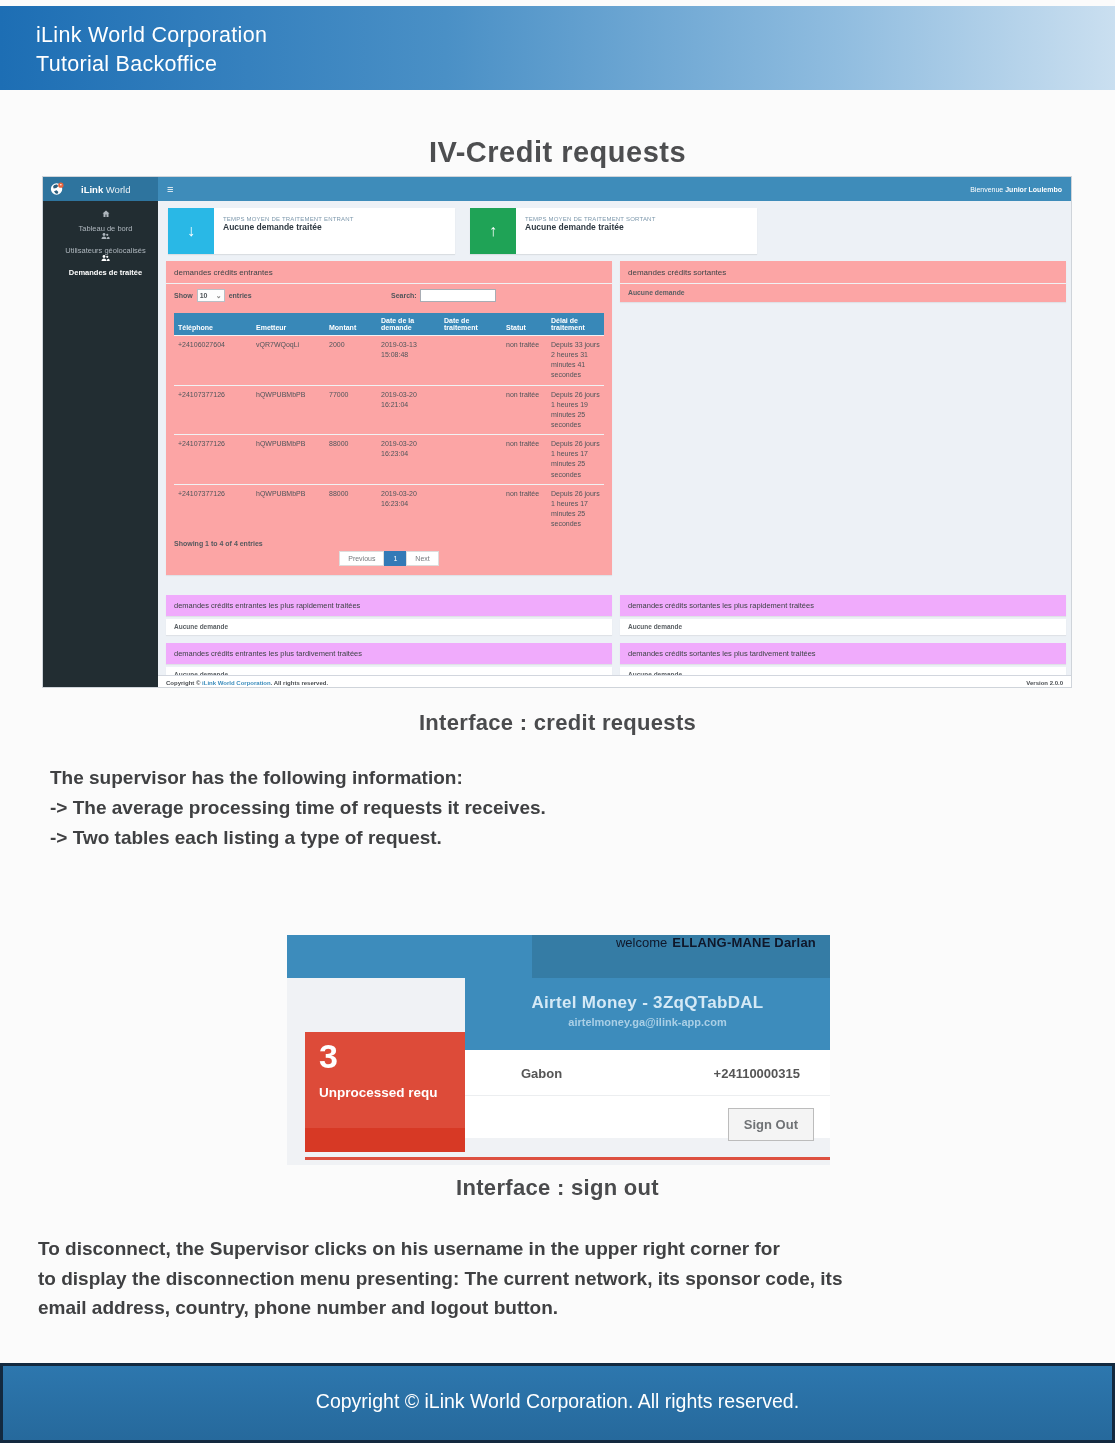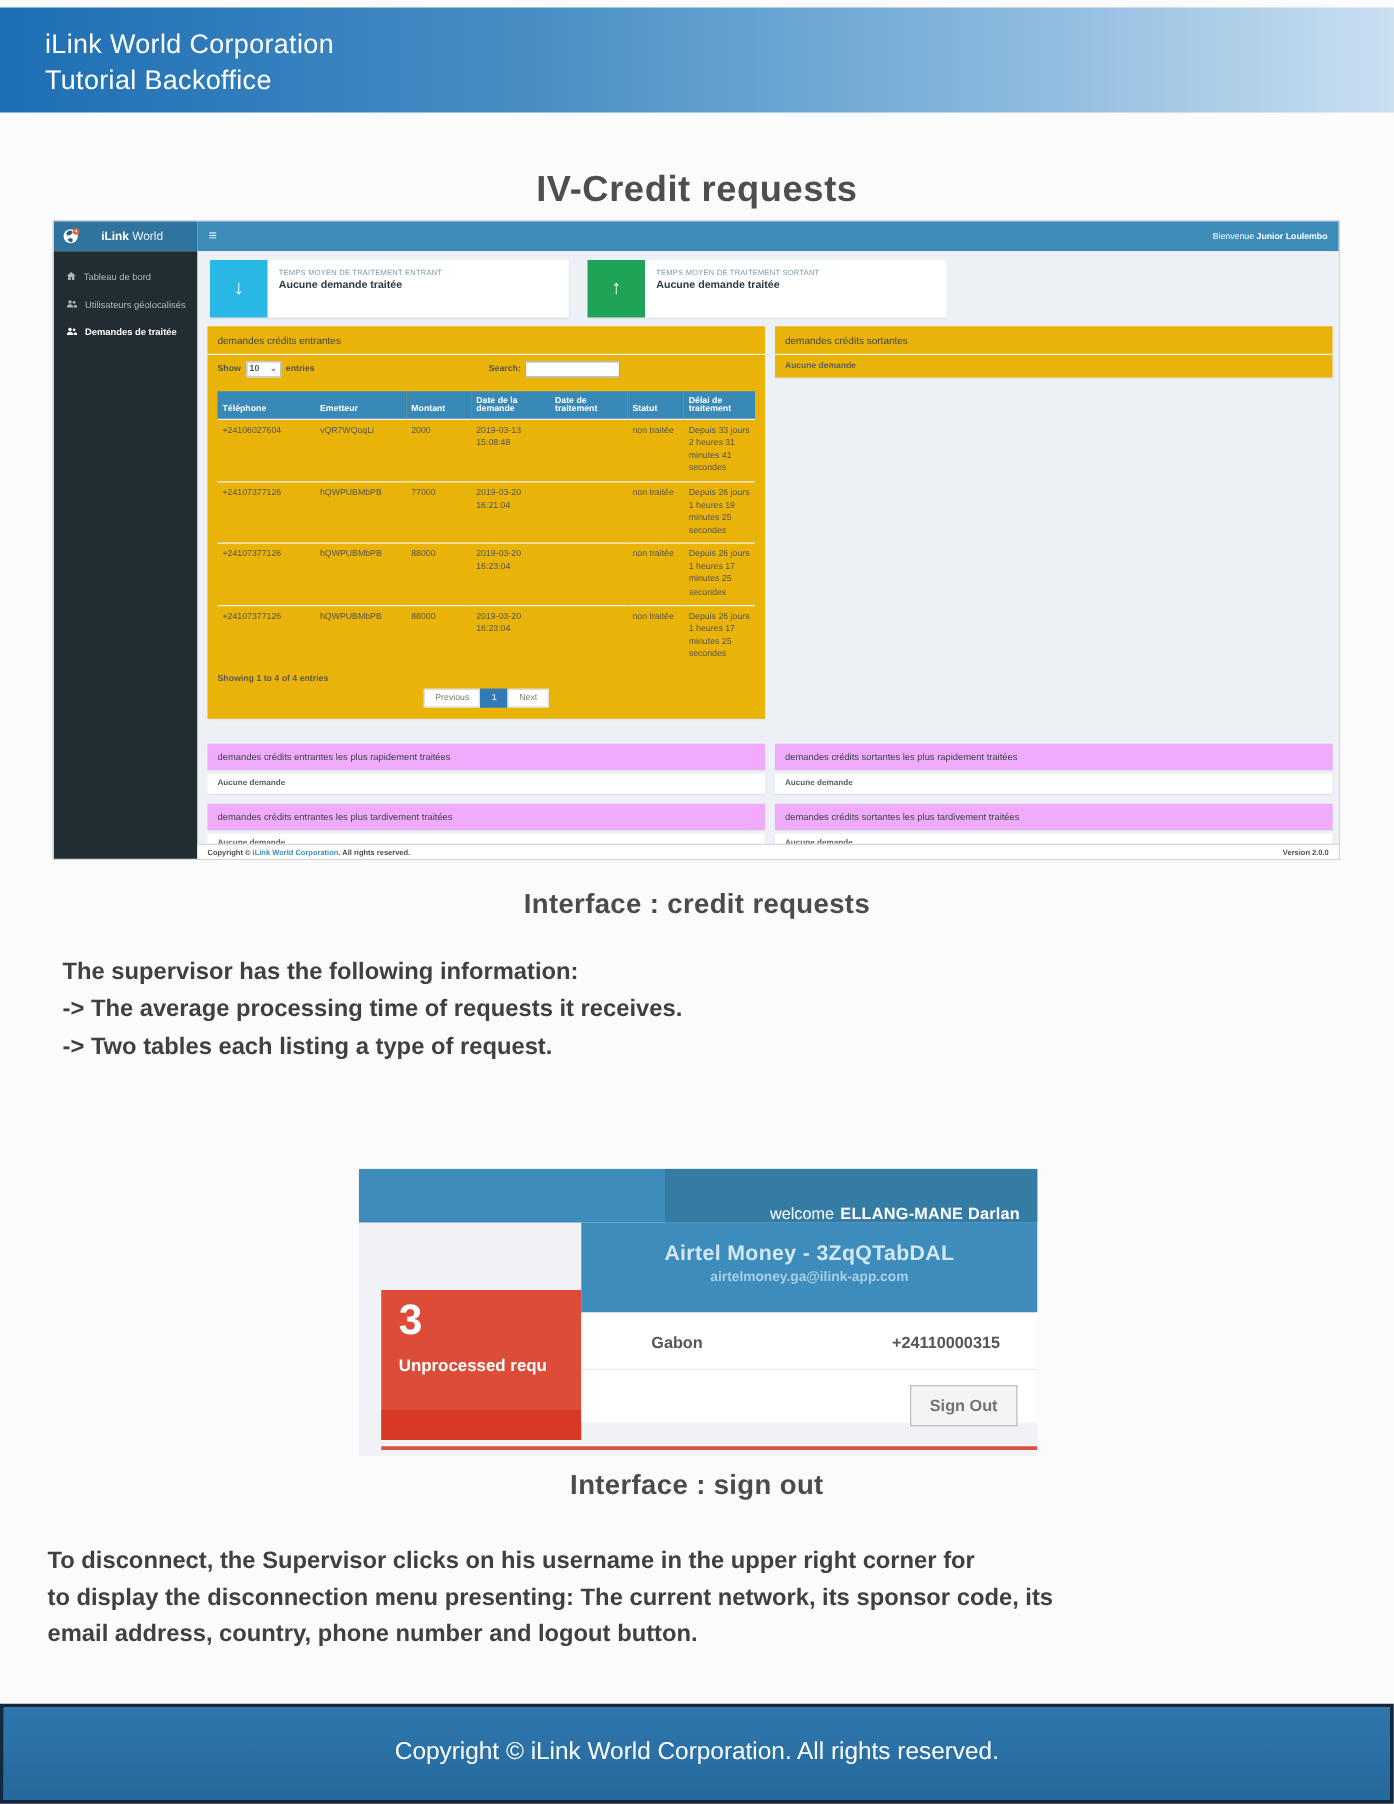--- a/index.html
+++ b/index.html
@@ -43,30 +43,30 @@
   .nav-logo{width:115px;background:#2e749e;display:flex;align-items:center;gap:5px;padding-left:7px;box-sizing:border-box;}
   .brand{color:#fff;font-size:9.5px;margin-left:12px;}
   .brand b{font-weight:bold;}
   .brand span{font-weight:300;opacity:.9;}
   .nav-bar{flex:1;background:#3e8cba;display:flex;align-items:center;}
   .burger{color:#fff;font-size:11px;padding:0 9px;cursor:pointer;}
   .nav-welcome{margin-left:auto;padding-right:9px;color:#fff;font-size:7px;}
   .nav-welcome b{font-weight:bold;}
   .shot-body{display:flex;height:488px;}
   .sidebar{width:115px;background:#222d32;box-sizing:border-box;padding-top:9px;flex:none;}
-  .side-item{height:22px;display:flex;align-items:center;gap:6px;padding-left:10px;color:#aeb6bd;font-size:7.5px;cursor:pointer;}
+  .side-item{height:22px;display:flex;align-items:center;gap:6px;padding-left:10px;color:#aeb6bd;font-size:7.5px;cursor:pointer;flex-direction:column;}
   .side-item svg{flex:none;}
   .side-item.active{color:#fff;font-weight:bold;}
   .content{flex:1;position:relative;background:#edf1f6;}
   .card{position:absolute;top:7px;height:46px;width:287px;background:#fff;display:flex;box-shadow:0 1px 1px rgba(0,0,0,.08);}
   .card-icon{width:46px;height:46px;color:#fff;font-size:16px;display:flex;align-items:center;justify-content:center;flex:none;}
   .card-txt{padding:8px 9px 0;}
   .card-title{font-size:6px;color:#7d98ac;letter-spacing:.2px;}
   .card-value{font-size:8.5px;font-weight:bold;color:#2f3942;margin-top:0;}
-  .panel{position:absolute;width:446px;background:#eab308;box-shadow:0 1px 1px rgba(0,0,0,.06);}
+  .panel{position:absolute;width:446px;background:#fca5a5;box-shadow:0 1px 1px rgba(0,0,0,.06);}
   .panel-head{padding:7px 8px 6px;font-size:8px;color:#3f4447;border-bottom:1px solid #f0f2f4;}
   .panel-empty{padding:5px 8px 6px;font-size:6.8px;font-weight:bold;color:#5a5f63;}
   .mini-panel-head{padding:6px 8px;font-size:7.5px;color:#3f4447;background:#f0abfc;box-shadow:0 1px 1px rgba(0,0,0,.06);}
   .mini-panel-empty{margin-top:3px;padding:4px 8px 5px;font-size:6.5px;font-weight:bold;color:#5a5f63;background:#fff;box-shadow:0 1px 1px rgba(0,0,0,.06);}
   .dt-controls{position:relative;height:20px;padding:5px 8px 0;}
   .dt-length{position:absolute;left:8px;top:5px;display:flex;align-items:center;gap:4px;font-weight:bold;color:#50555a;}
   .dt-select{width:28px;height:13px;border:1px solid #b9bfc6;background:#fdfdfd;display:flex;align-items:center;justify-content:space-between;padding:0 2px;box-sizing:border-box;cursor:pointer;}
   .dt-select .chev{color:#888;font-size:7px;line-height:5px;}
   .dt-search{position:absolute;left:225px;top:5px;display:flex;align-items:center;gap:3px;font-weight:bold;color:#50555a;}
   .dt-input{width:76px;height:13px;border:1px solid #a8adb4;background:#fff;box-sizing:border-box;}
@@ -79,21 +79,21 @@
   .pg-btn{display:inline-block;border:1px solid #ddd;background:#fff;color:#76797d;padding:3px 8px;font-size:7px;cursor:pointer;}
   .pg-btn.active{background:#337ab7;border-color:#337ab7;color:#fff;}
   .shot-footer{position:absolute;left:0;right:0;bottom:0;height:13px;background:#fff;border-top:1px solid #d2d6de;display:flex;justify-content:space-between;align-items:center;padding:0 8px;font-size:6px;font-weight:bold;color:#4a4e52;}
   .shot-footer a{color:#3c8dbc;text-decoration:none;cursor:pointer;}
   .ver{font-weight:bold;color:#4a4e52;}
   
   .so{
     position:absolute;left:287px;top:935px;width:543px;height:230px;background:#f0f2f5;overflow:hidden;
   }
   .so-nav{height:43px;background:#3d8cbc;position:relative;}
-  .so-welcome{position:absolute;right:0;top:0;width:298px;height:43px;background:#357ca5;display:flex;align-items:flex-end;justify-content:flex-end;padding-right:14px;box-sizing:border-box;color:#ffffff;font-size:13px;cursor:pointer;}
+  .so-welcome{position:absolute;right:0;top:0;width:298px;height:43px;background:#357ca5;display:flex;align-items:flex-start;justify-content:flex-end;padding-right:14px;box-sizing:border-box;color:#0f172a;font-size:13px;cursor:pointer;}
   .so-welcome b{font-weight:bold;margin-left:5px;letter-spacing:.2px;}
   .so-menu{position:absolute;left:178px;top:43px;width:365px;box-sizing:border-box;}
   .so-menu-head{background:#3d8cbc;height:72px;box-sizing:border-box;text-align:center;padding-top:15px;}
   .so-network{font-size:17px;font-weight:bold;color:#d4e9f6;letter-spacing:.3px;}
   .so-email{font-size:11px;font-weight:bold;color:#a9cfe6;margin-top:3px;}
   .so-menu-body{background:#fff;height:88px;box-sizing:border-box;}
   .so-row{display:flex;justify-content:space-between;padding:16px 30px 14px 56px;font-size:13px;font-weight:bold;color:#555;border-bottom:1px solid #eceef0;}
   .so-btn-row{text-align:right;padding:12px 16px;}
   .so-btn{display:inline-block;border:1px solid #bcbcbc;background:#f4f4f4;color:#6f7275;font-size:13px;font-weight:bold;padding:8px 15px;cursor:pointer;}
   .so-box{position:absolute;left:18px;top:97px;width:160px;height:120px;background:#dd4b39;overflow:hidden;}

